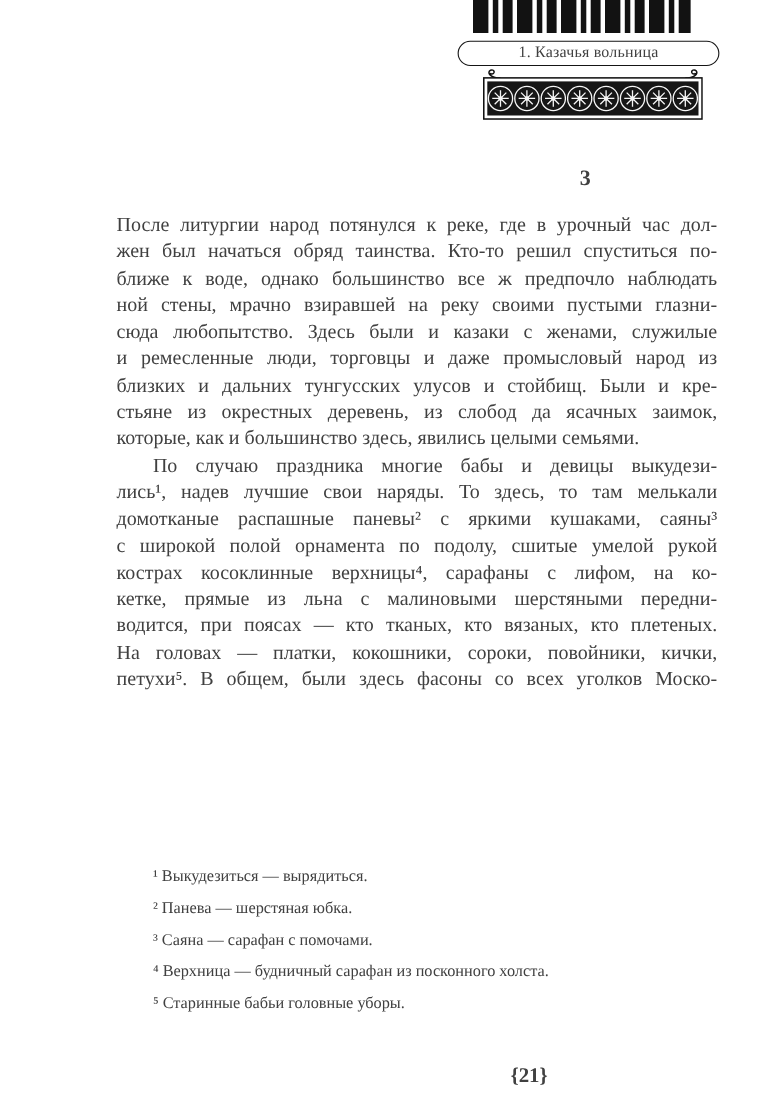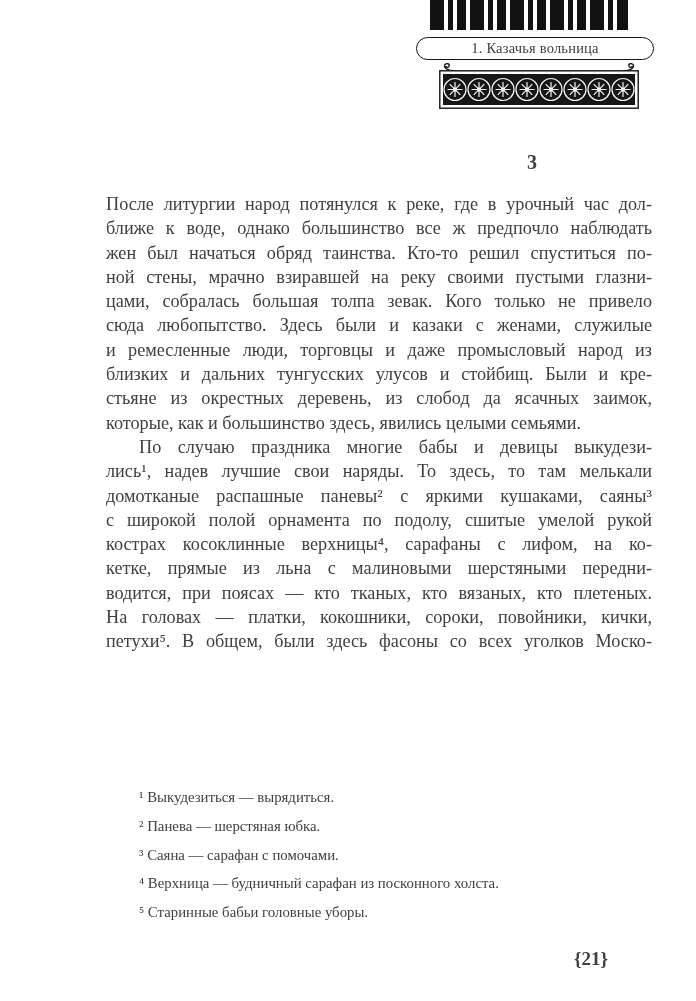--- a/index.html
+++ b/index.html
@@ -43,22 +43,22 @@
 
   
   .footnotes {
     position: absolute; left: 62px; top: 783px; width: 546px;
     font-size: 14.8px; line-height: 28.8px;
   }
   .footnote { padding-left: 33px; }
 
   
   .page-number {
-    position: absolute; left: 420px; top: 948px; width: 144px;
-    text-align: right; font-size: 19px; font-weight: bold;
+    position: absolute; left: 420px; top: 968px; width: 144px;
+    text-align: left; font-size: 19px; font-weight: bold;
   }
 </style>
 </head>
 <body>
 
 <div class="page">
 
   <svg class="bars" width="198" height="30" viewBox="0 0 198 30">
     <g fill="#121212">
       <rect x="0" y="0" width="14" height="30"></rect>
@@ -107,24 +107,23 @@
     </g>
   </svg>
 
   <div class="body-text">
 
 
     <div class="section-num">3</div>
 
     <div class="para">
       <div class="line">После литургии народ потянулся к реке, где в урочный час дол-</div>
+      <div class="line">жен был начаться обряд таинства. Кто-то решил спуститься по-</div>
       <div class="line">ближе к воде, однако большинство все ж предпочло наблюдать</div>
-      <div class="line">жен был начаться обряд таинства. Кто-то решил спуститься по-</div>
       <div class="line">ной стены, мрачно взиравшей на реку своими пустыми глазни-</div>
-      <div class="line">цами, собралась большая толпа зевак. Кого только не привело</div>
       <div class="line">сюда любопытство. Здесь были и казаки с женами, служилые</div>
       <div class="line">и ремесленные люди, торговцы и даже промысловый народ из</div>
       <div class="line">близких и дальних тунгусских улусов и стойбищ. Были и кре-</div>
       <div class="line">стьяне из окрестных деревень, из слобод да ясачных заимок,</div>
       <div class="line lastline">которые, как и большинство здесь, явились целыми семьями.</div>
     </div>
 
     <div class="para">
       <div class="line indent">По случаю праздника многие бабы и девицы выкудези-</div>
       <div class="line">лись¹, надев лучшие свои наряды. То здесь, то там мелькали</div>

